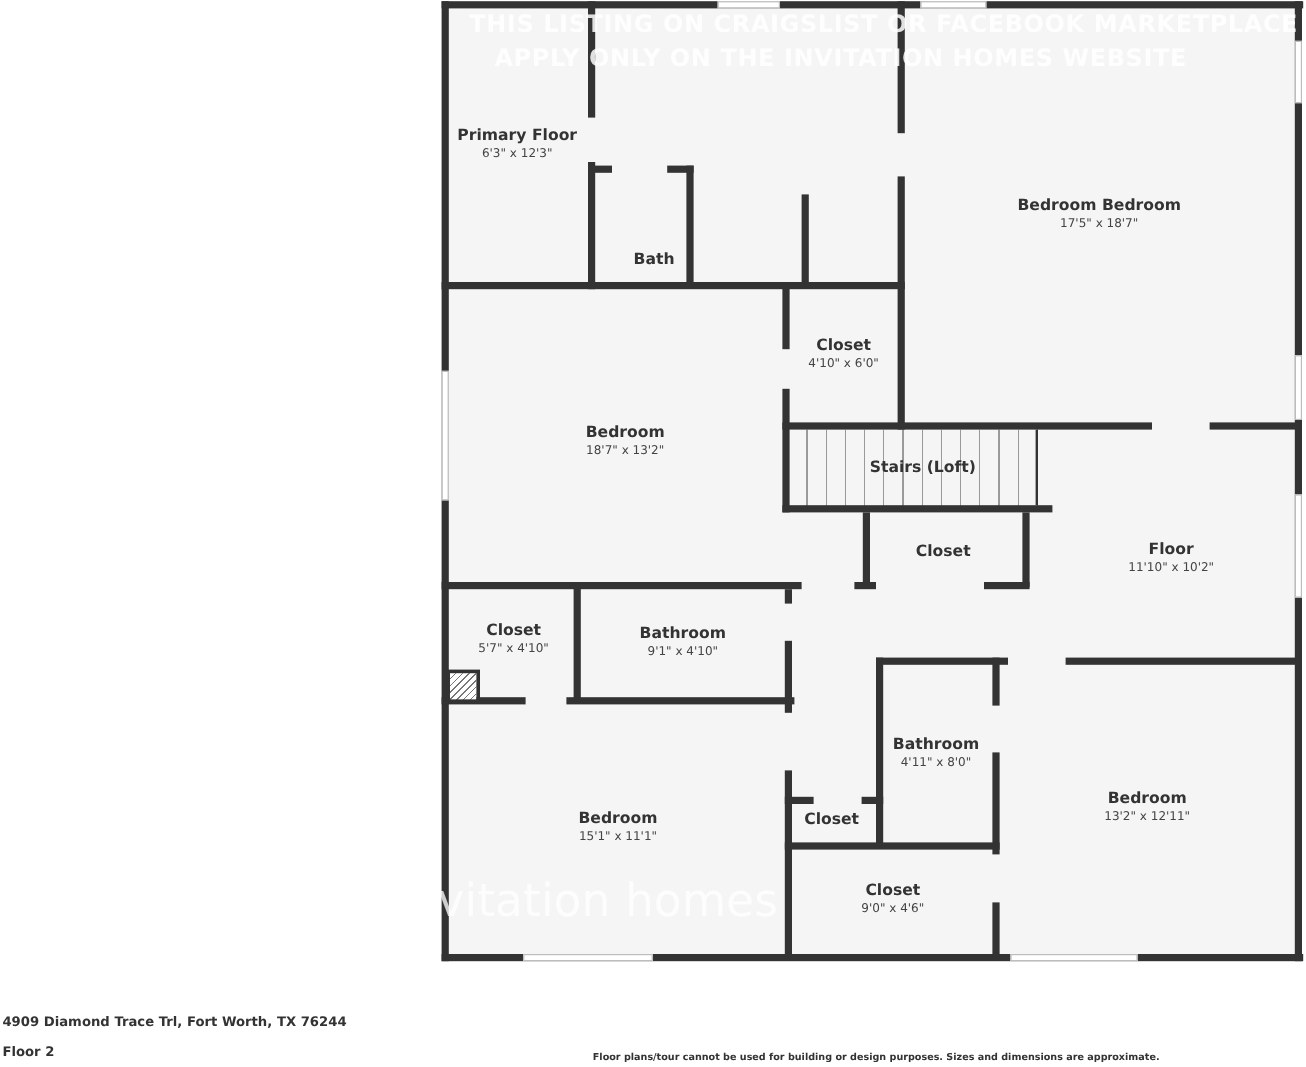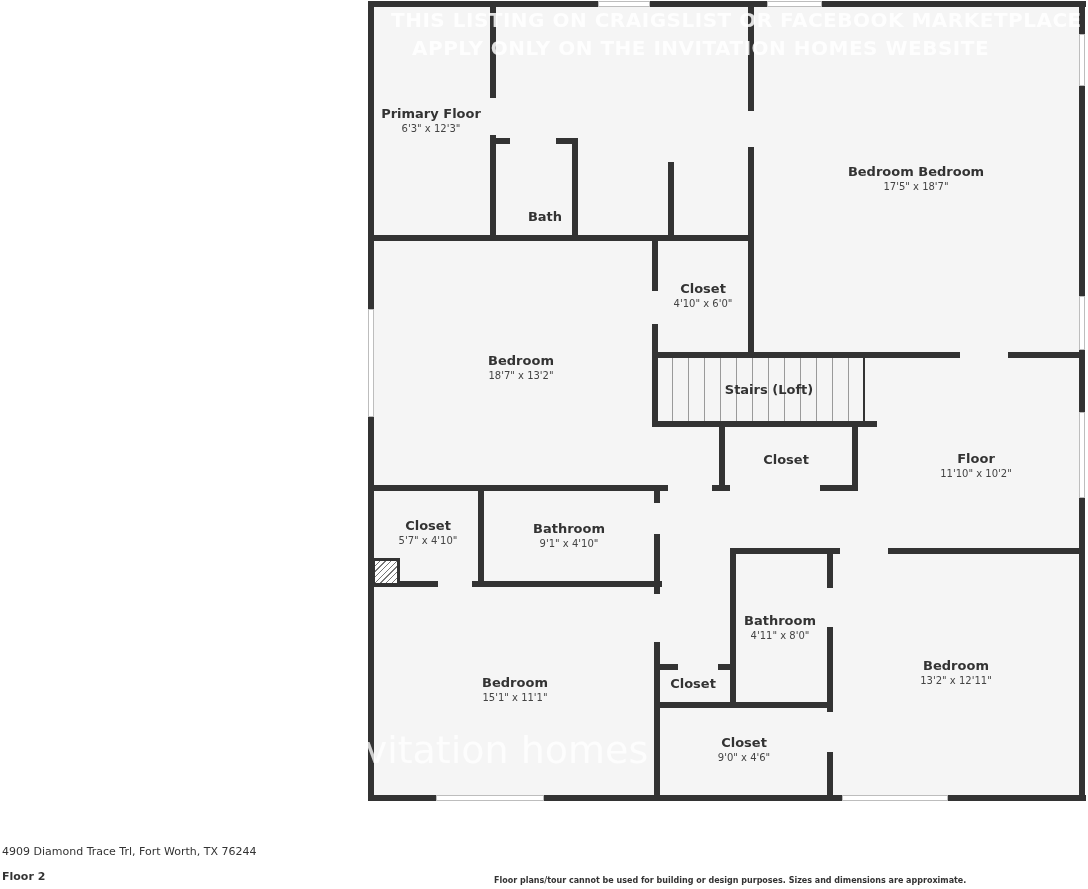--- a/index.html
+++ b/index.html
@@ -142,15 +142,15 @@
   <div class="label" style="left:744px;top:750px;">
     <span class="name">Closet</span>
     <span class="dim">9'0" x 4'6"</span>
   </div>
 
   <div class="watermark" style="left:366px;top:8px;font-size:20px;letter-spacing:0.5px;width:720px;overflow:hidden;margin-left:25px;">THIS LISTING ON CRAIGSLIST OR FACEBOOK MARKETPLACE</div>
   <div class="watermark" style="left:412px;top:36px;font-size:20px;letter-spacing:0.5px;">APPLY ONLY ON THE INVITATION HOMES WEBSITE</div>
   <div class="watermark" style="left:330px;top:728px;font-size:38px;font-weight:normal;opacity:0.9;">invitation homes</div>
 </div>
 
-<div class="footer-text" style="left:2px;top:845px;font-size:11px;font-weight:normal;">4909 Diamond Trace Trl, Fort Worth, TX 76244</div>
+<div class="footer-text" style="left:2px;top:845px;font-size:11px;font-weight:bold;">4909 Diamond Trace Trl, Fort Worth, TX 76244</div>
 <div class="footer-text" style="left:2px;top:870px;font-size:11px;font-weight:bold;">Floor 2</div>
 <div class="footer-text" style="left:494px;top:876px;font-size:8px;font-weight:bold;">Floor plans/tour cannot be used for building or design purposes. Sizes and dimensions are approximate.</div>
 
 </body></html>

